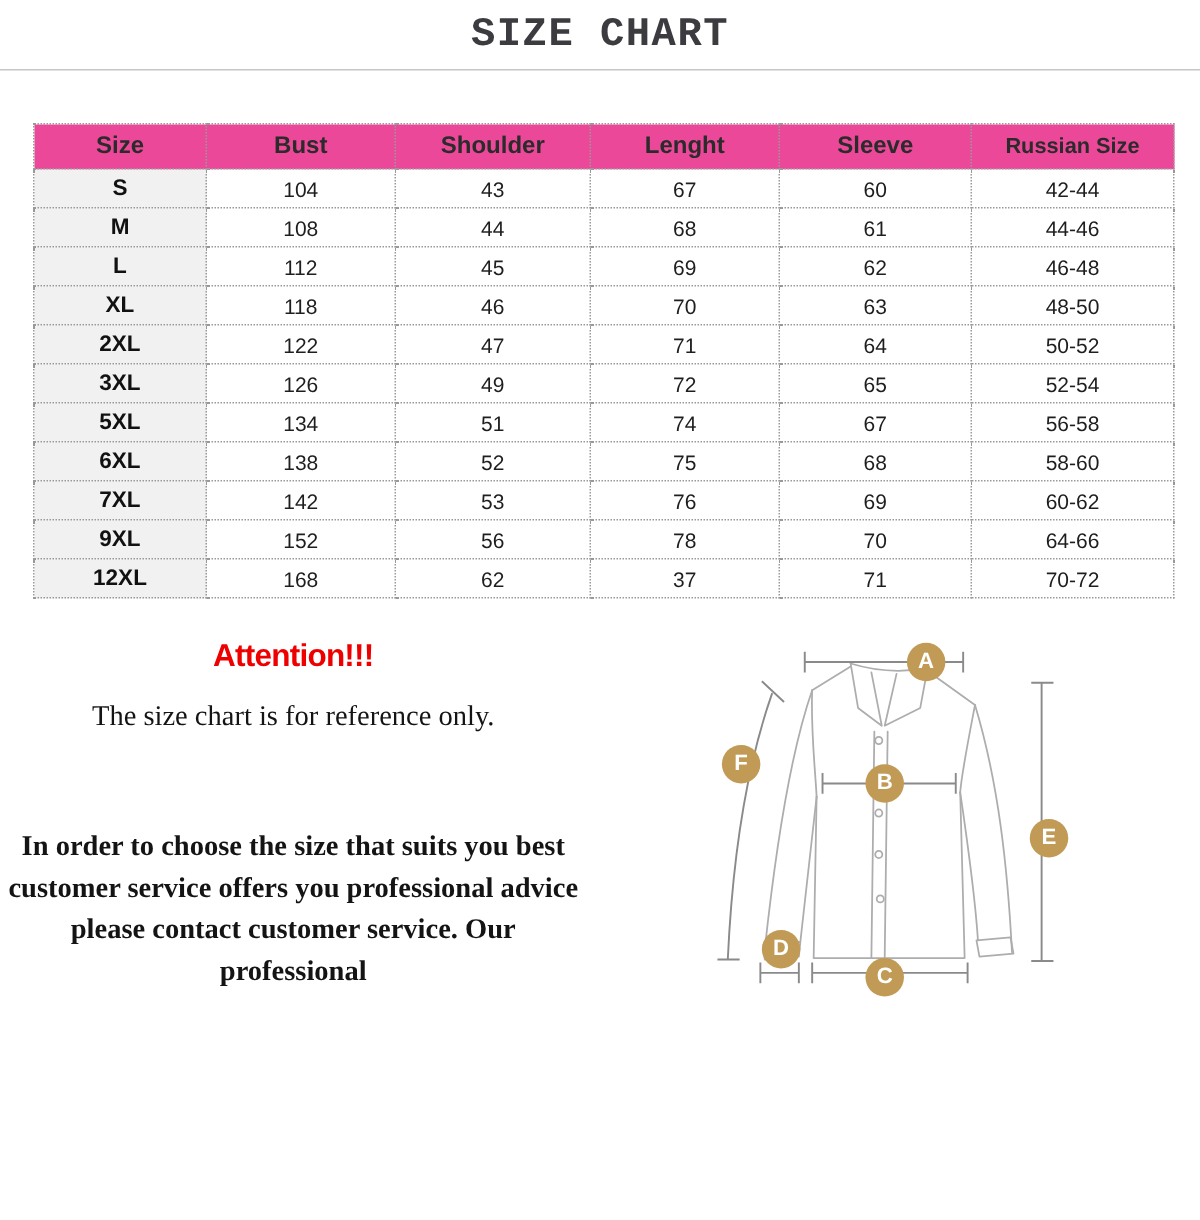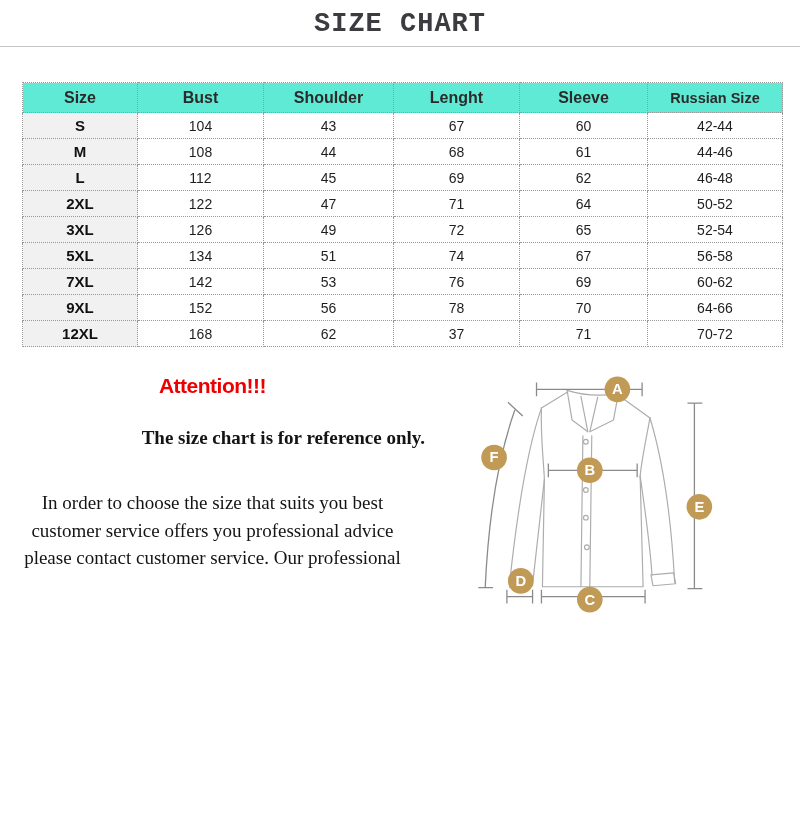--- a/index.html
+++ b/index.html
@@ -21,52 +21,51 @@
     border-collapse: collapse;
     table-layout: fixed;
     text-align: center;
   }
   table.size-table th, table.size-table td {
     border: 1px dotted #999;
     vertical-align: middle;
   }
   table.size-table thead th {
     height: 30px;
-    background: #5eead4;
+    background: #ec4899;
     font-size: 16px; font-weight: bold; color: #2b2b2b;
   }
   table.size-table thead th.russian { font-size: 14.5px; }
   table.size-table tbody td {
     height: 26px;
     font-size: 14px; color: #1e1e1e; background: #fff;
   }
   table.size-table tbody td.col-size {
     background: #f1f1f1;
     font-size: 15px; font-weight: bold; color: #111;
   }
 
   
-  .bottom { margin-top: 8px; display: flex; }
+  .bottom { margin-top: 8px; display: flex; gap: 34px; }
   .notes { width: 425px; padding-top: 20px; text-align: center; }
   .attention {
     font-size: 21px; font-weight: bold; letter-spacing: -0.5px;
     color: var(--attention-red, #ee0000);
     line-height: 1;
   }
   .reference {
-    margin-top: 32px;
+    margin-top: 20px;
+    font-family: "Liberation Serif", serif;
+    font-weight: normal; font-size: 19px; color: #141414;
+    line-height: 1;
+  }
+  .advice {
+    margin-top: 64px;
     font-family: "Liberation Serif", serif;
     font-weight: bold; font-size: 19px; color: #141414;
-    line-height: 1;
-    text-align: right;
-  }
-  .advice {
-    margin-top: 42px;
-    font-family: "Liberation Serif", serif;
-    font-weight: normal; font-size: 19px; color: #141414;
     line-height: 1.45;
   }
   .diagram { width: 375px; }
   .diagram svg { display: block; }
 
   .shirt-stroke { stroke: var(--shirt-line, #adadad); stroke-width: 1.2; fill: none; stroke-linecap: round; stroke-linejoin: round; }
   .measure-stroke { stroke: var(--measure-line, #8a8a8a); stroke-width: 1.3; fill: none; stroke-linecap: butt; }
   .mk { fill: var(--marker-gold, #c19a56); }
   .mt {
     fill: #fff; font-family: "Liberation Sans", sans-serif;
@@ -122,20 +121,28 @@
         </tr>
         <tr>
           <td class="col-size">L</td>
           <td>112</td>
           <td>45</td>
           <td>69</td>
           <td>62</td>
           <td>46-48</td>
         </tr>
         <tr>
+          <td class="col-size">XL</td>
+          <td>118</td>
+          <td>46</td>
+          <td>70</td>
+          <td>63</td>
+          <td>48-50</td>
+        </tr>
+        <tr>
           <td class="col-size">2XL</td>
           <td>122</td>
           <td>47</td>
           <td>71</td>
           <td>64</td>
           <td>50-52</td>
         </tr>
         <tr>
           <td class="col-size">3XL</td>
           <td>126</td>
@@ -144,20 +151,28 @@
           <td>65</td>
           <td>52-54</td>
         </tr>
         <tr>
           <td class="col-size">5XL</td>
           <td>134</td>
           <td>51</td>
           <td>74</td>
           <td>67</td>
           <td>56-58</td>
+        </tr>
+        <tr>
+          <td class="col-size">6XL</td>
+          <td>138</td>
+          <td>52</td>
+          <td>75</td>
+          <td>68</td>
+          <td>58-60</td>
         </tr>
         <tr>
           <td class="col-size">7XL</td>
           <td>142</td>
           <td>53</td>
           <td>76</td>
           <td>69</td>
           <td>60-62</td>
         </tr>
         <tr>

